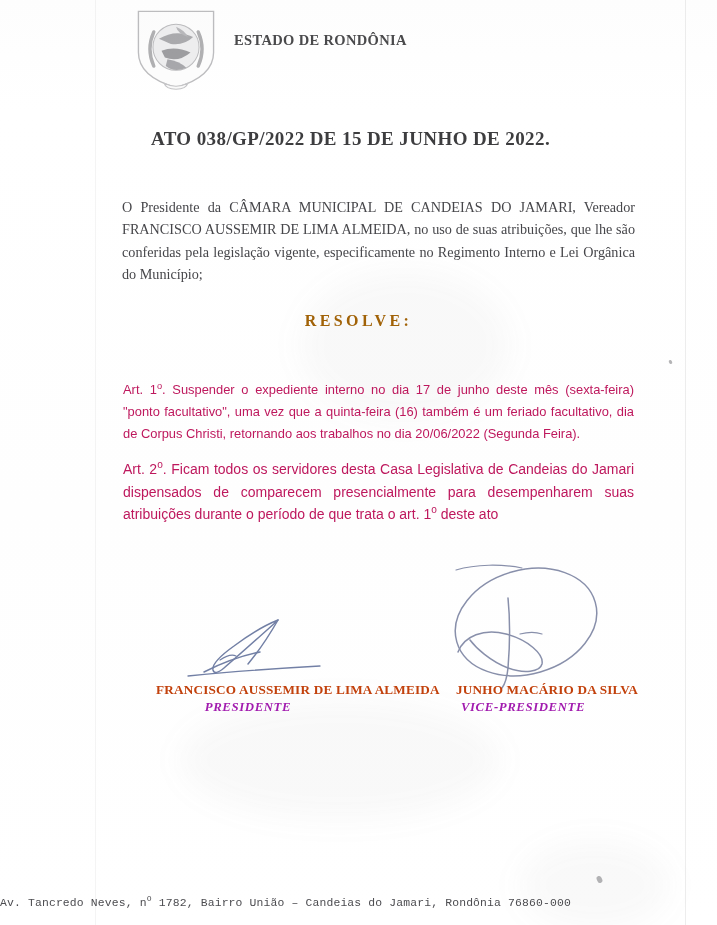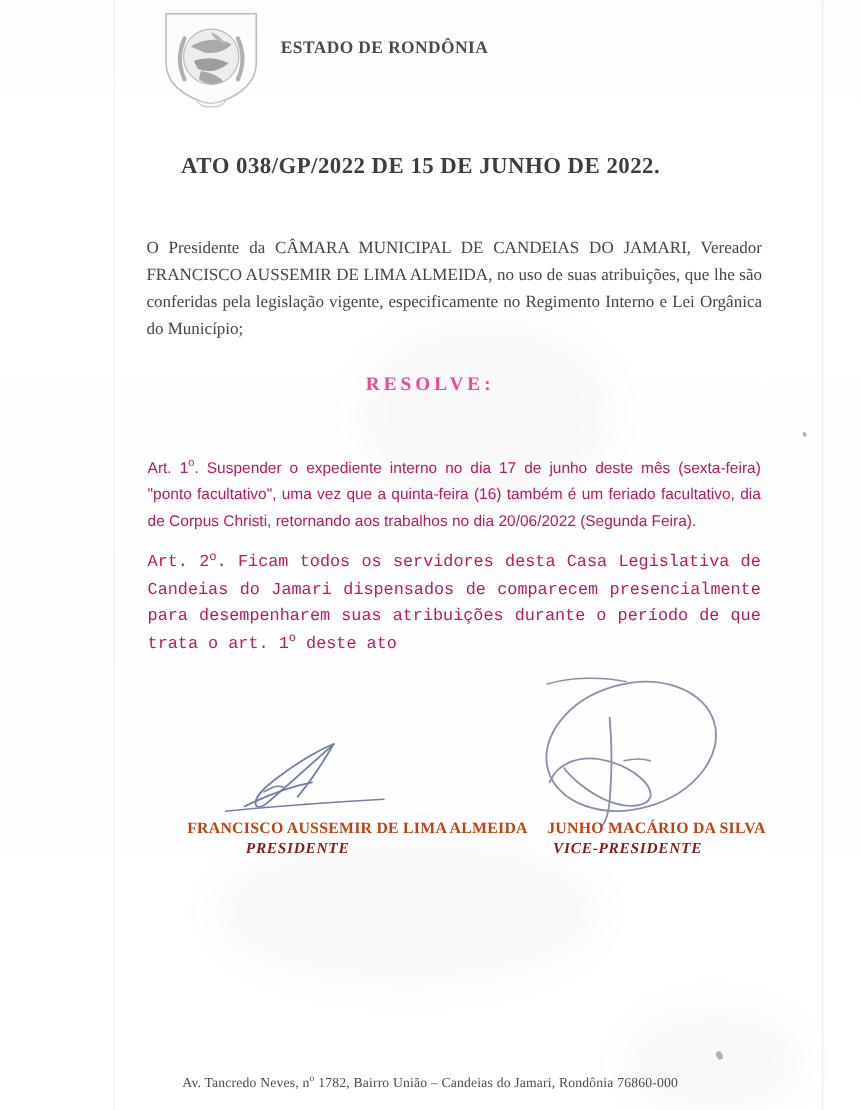--- a/index.html
+++ b/index.html
@@ -82,33 +82,33 @@
     color:#46464a;
     font-family:"Liberation Serif", serif;
   }
   .resolve{
     position:absolute;left:0;right:0;top:312px;
     text-align:center;
     font-family:"Liberation Serif", serif;
     font-weight:bold;
     font-size:16px;
     letter-spacing:3.4px;
-    color:#ec4899;
+    color:#a16207;
   }
   
   .art{
     font-family:"Liberation Sans", sans-serif;
     font-size:12.9px;
     line-height:1.72;
     text-align:justify;
     color:#be185d;
     margin:1px;
   }
   .art.serifish{
-    font-family:Liberation Mono, monospace;
+    font-family:Liberation Sans, sans-serif;
     font-size:14px;
     line-height:1.62;
   }
   sup.ord{font-size:.72em;vertical-align:super;line-height:0;}
 
   
   .sig-area{position:absolute;left:0;right:0;top:560px;height:160px;}
   .sig-col{position:absolute;text-align:center;}
   .sig-col.left{left:108px;width:280px;}
   .sig-col.right{left:398px;width:250px;}
@@ -116,28 +116,27 @@
   .sig-name{
     position:absolute;left:0;right:0;top:122px;
     font-family:"Liberation Serif", serif;
     font-weight:bold;font-size:13.2px;letter-spacing:.2px;
     color:#c2410c;white-space:nowrap;margin-left:48px;
   }
   .sig-role{
     position:absolute;left:0;right:0;top:140px;
     font-family:"Liberation Serif", serif;
     font-style:italic;font-weight:bold;font-size:12.8px;
-    letter-spacing:.6px;color:#7f1d1d;
+    letter-spacing:.6px;color:#a21caf;
   }
 
   
   .footer{
     position:absolute;left:0;right:0;top:897px;
-    text-align:center;
-    font-family:Liberation Serif, serif;
+    font-family:Liberation Mono, monospace;
     font-size:11.4px;
     letter-spacing:.15px;
     color:#4c4c50;
   }
   .footer sup{font-size:.72em;vertical-align:super;line-height:0;}
 </style>
 </head>
 <body>
 
 <div id="page">

